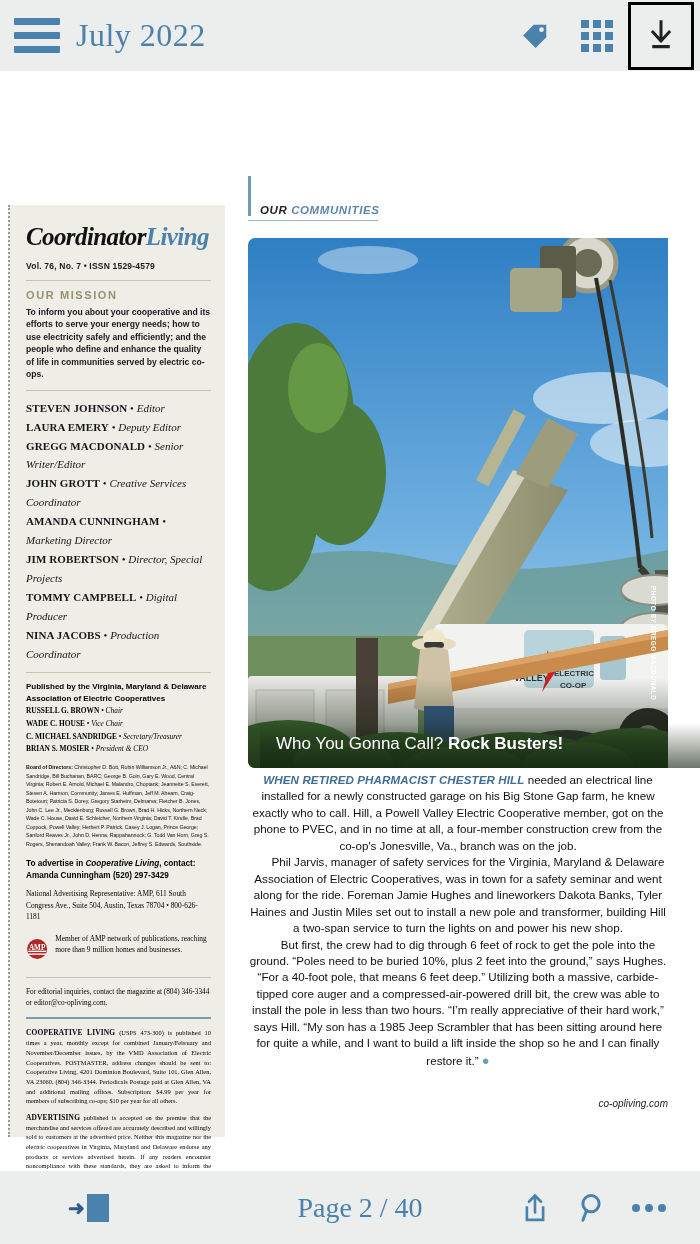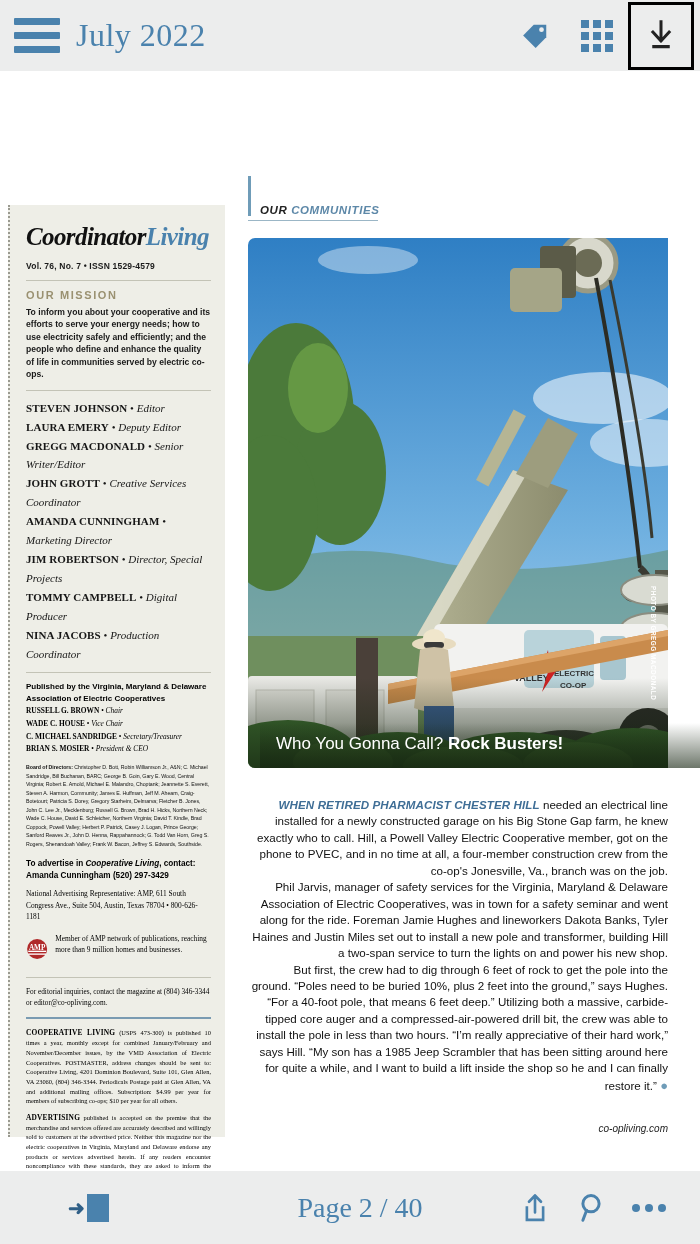--- a/index.html
+++ b/index.html
@@ -79,21 +79,21 @@
 
   .photo { position:relative; width:483px; height:530px; margin-top:17px; border-radius:7px; overflow:hidden; }
   .headline {
     position:absolute; left:12px; bottom:0; width:100%;
     padding:11px 16px 14px 16px; color:#fff; font-size:17px;
     background:linear-gradient(to top, rgba(20,35,15,.62), rgba(20,35,15,0));
   }
   .headline b { font-weight:bold; }
   .headline span { font-weight:normal; }
 
-  .body { margin-top:29px; font-size:11.6px; line-height:1.42; color:#111; text-align:right; }
+  .body { margin-top:4px; font-size:11.6px; line-height:1.42; color:#111; text-align:center; }
   .body p { margin-bottom:0; }
   .body p + p { text-indent:20px; }
   .lead { color:#3f6e96; font-style:italic; font-weight:bold; letter-spacing:.1px; }
   .enddot { color:#6f9cb8; font-size:13px; }
   .url { text-align:right; font-size:10px; font-style:italic; color:#222; margin-top:28px; }
 
   
   .botbar {
     position:absolute; bottom:0; left:0; width:700px; height:73px;
     background:#eceded; display:flex; align-items:center;

